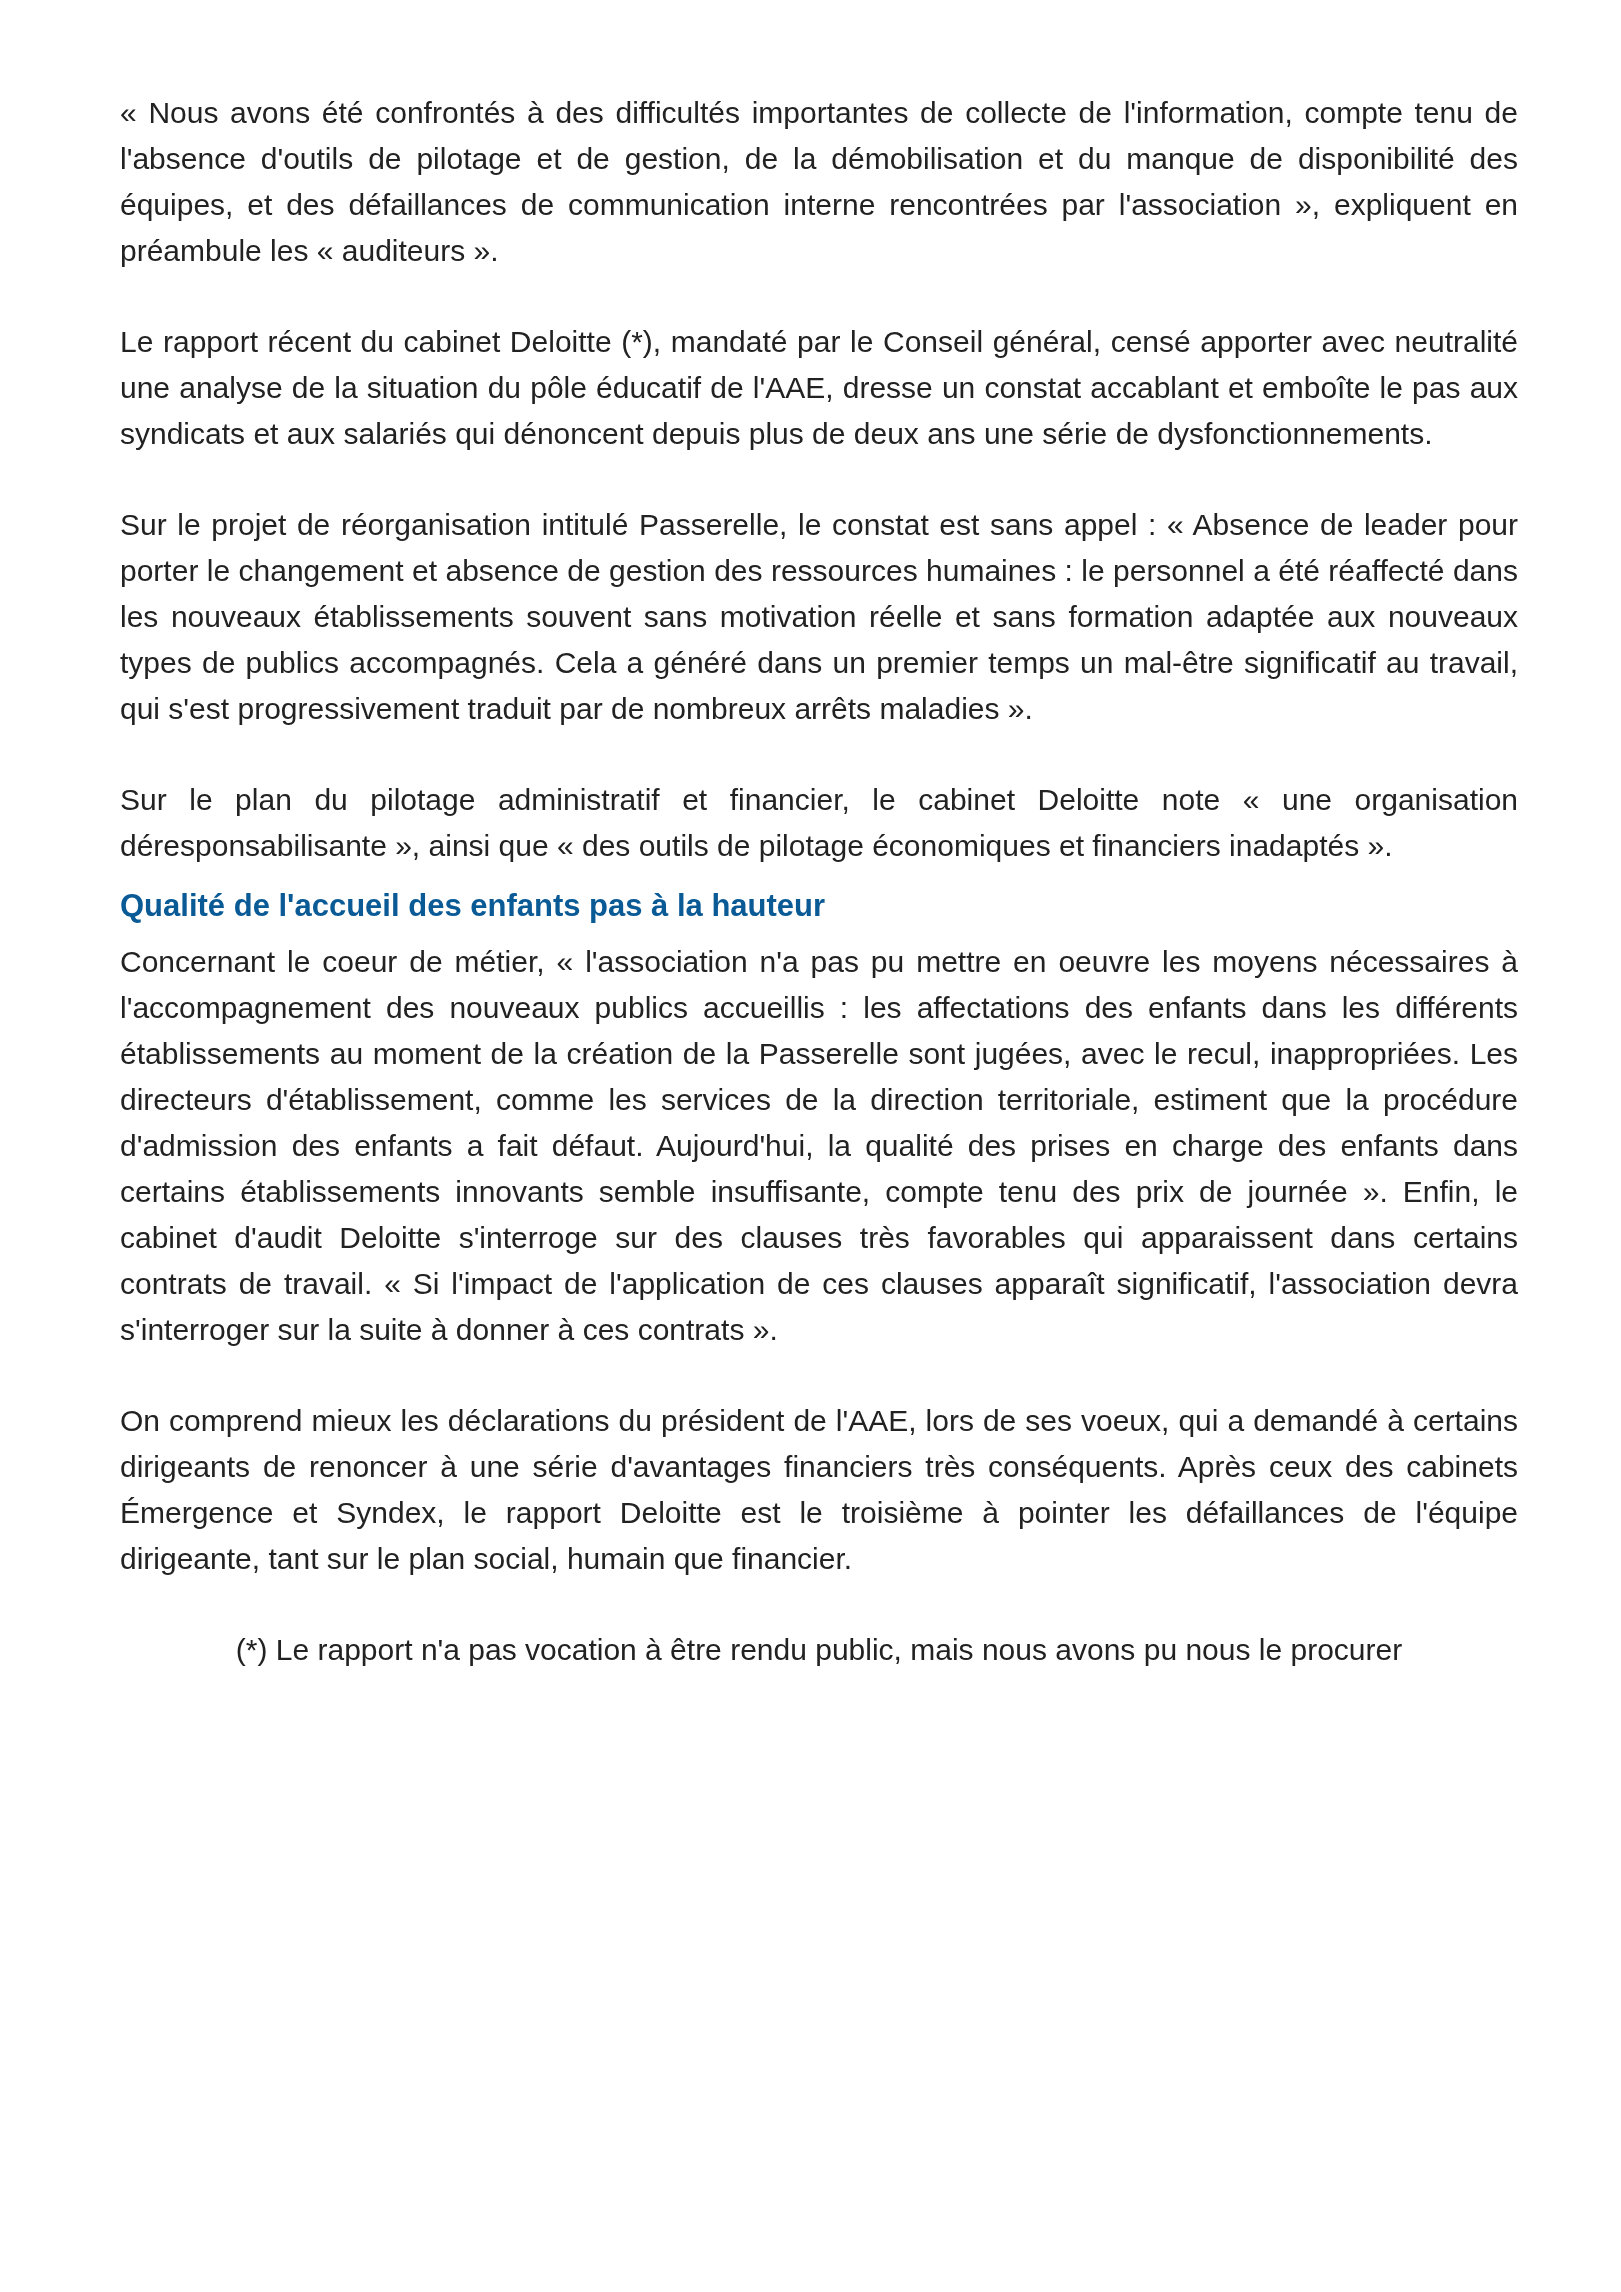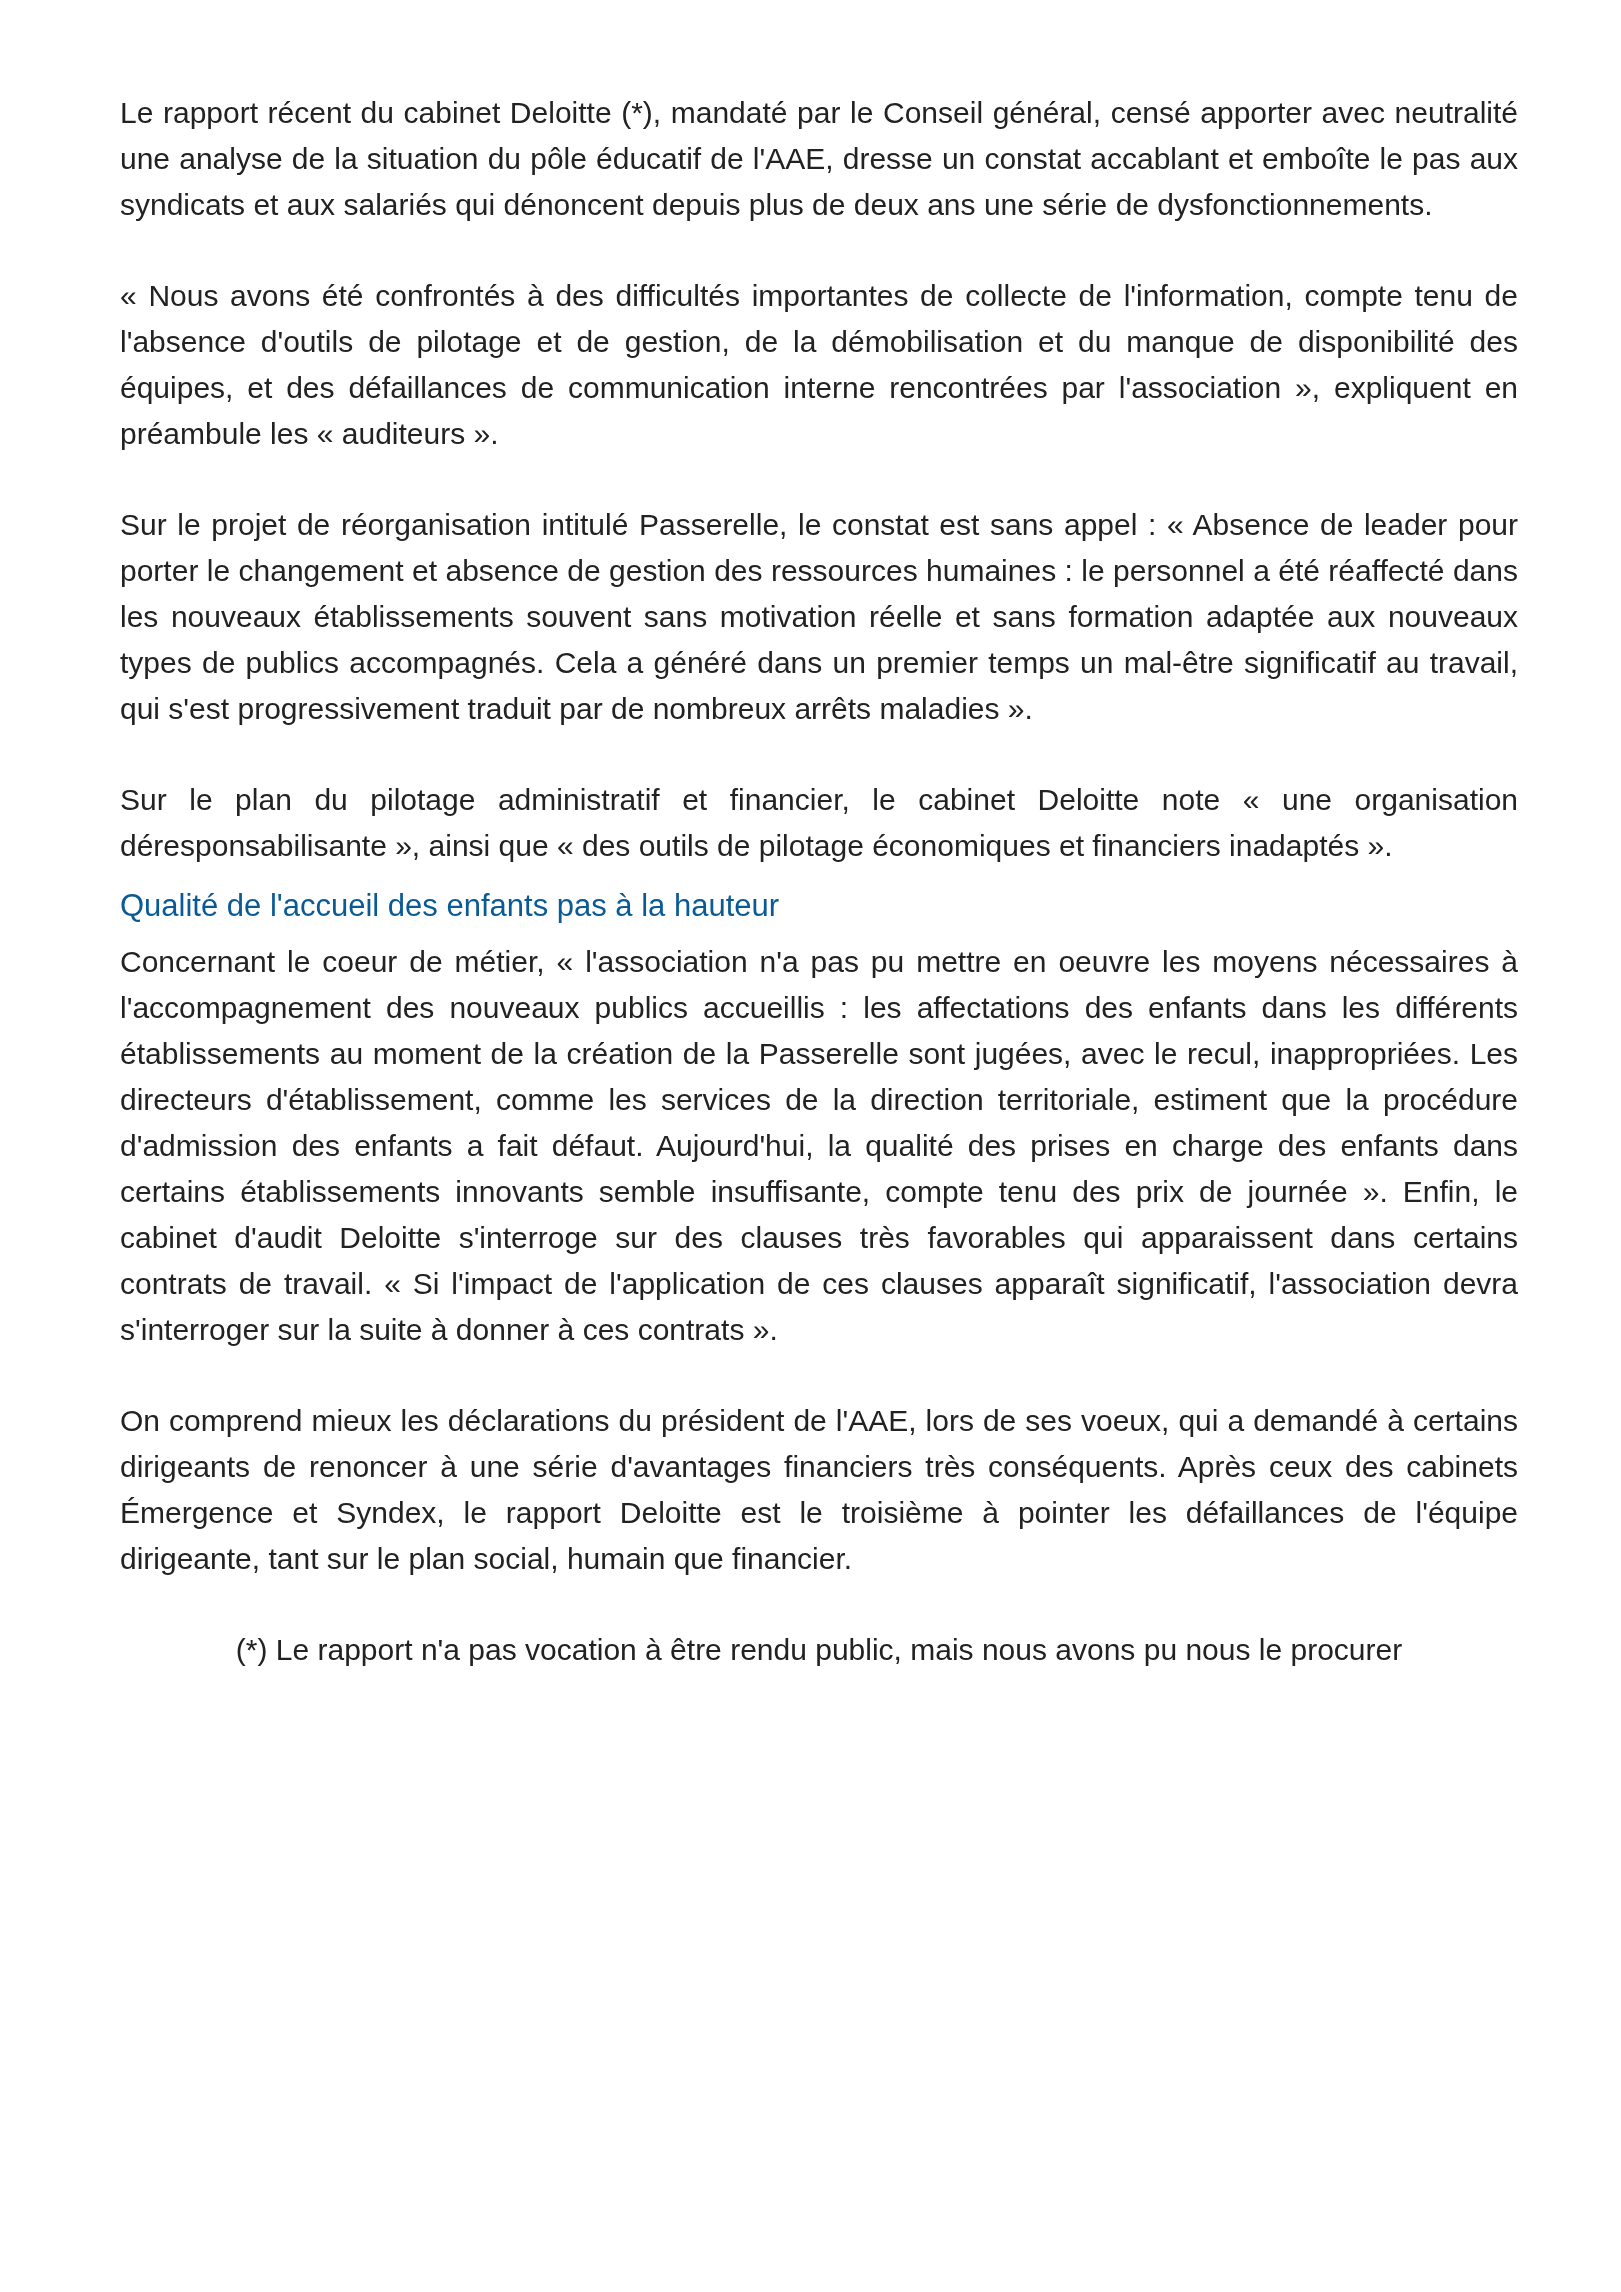--- a/index.html
+++ b/index.html
@@ -15,33 +15,33 @@
     color: #222222;
   }
   .para {
     margin: 0 0 45px 0;
     text-align: justify;
     text-align-last: left;
   }
   .para.tight { margin-bottom: 13.7px; }
   .heading {
     margin: 0 0 11.8px 0;
-    font-weight: normal;
+    font-weight: bold;
     font-size: 31px;
     line-height: 45px;
     color: #0a5a96;
   }
   .footnote { margin: 0; text-align: center; }
 </style>
 </head>
 <body>
 
 <div class="page">
+  <p class="para">« Nous avons été confrontés à des difficultés importantes de collecte de l'information, compte tenu de l'absence d'outils de pilotage et de gestion, de la démobilisation et du manque de disponibilité des équipes, et des défaillances de communication interne rencontrées par l'association », expliquent en préambule les « auditeurs ».</p>
   <p class="para">Le rapport récent du cabinet Deloitte (*), mandaté par le Conseil général, censé apporter avec neutralité une analyse de la situation du pôle éducatif de l'AAE, dresse un constat accablant et emboîte le pas aux syndicats et aux salariés qui dénoncent depuis plus de deux ans une série de dysfonctionnements.</p>
-  <p class="para">« Nous avons été confrontés à des difficultés importantes de collecte de l'information, compte tenu de l'absence d'outils de pilotage et de gestion, de la démobilisation et du manque de disponibilité des équipes, et des défaillances de communication interne rencontrées par l'association », expliquent en préambule les « auditeurs ».</p>
   <p class="para">Sur le projet de réorganisation intitulé Passerelle, le constat est sans appel : « Absence de leader pour porter le changement et absence de gestion des ressources humaines : le personnel a été réaffecté dans les nouveaux établissements souvent sans motivation réelle et sans formation adaptée aux nouveaux types de publics accompagnés. Cela a généré dans un premier temps un mal-être significatif au travail, qui s'est progressivement traduit par de nombreux arrêts maladies ».</p>
   <p class="para tight">Sur le plan du pilotage administratif et financier, le cabinet Deloitte note « une organisation déresponsabilisante », ainsi que « des outils de pilotage économiques et financiers inadaptés ».</p>
   <h2 class="heading">Qualité de l'accueil des enfants pas à la hauteur</h2>
   <p class="para">Concernant le coeur de métier, « l'association n'a pas pu mettre en oeuvre les moyens nécessaires à l'accompagnement des nouveaux publics accueillis : les affectations des enfants dans les différents établissements au moment de la création de la Passerelle sont jugées, avec le recul, inappropriées. Les directeurs d'établissement, comme les services de la direction territoriale, estiment que la procédure d'admission des enfants a fait défaut. Aujourd'hui, la qualité des prises en charge des enfants dans certains établissements innovants semble insuffisante, compte tenu des prix de journée ». Enfin, le cabinet d'audit Deloitte s'interroge sur des clauses très favorables qui apparaissent dans certains contrats de travail. «  Si l'impact de l'application de ces clauses apparaît significatif, l'association devra s'interroger sur la suite à donner à ces contrats  ».</p>
   <p class="para">On comprend mieux les déclarations du président de l'AAE, lors de ses voeux, qui a demandé à certains dirigeants de renoncer à une série d'avantages financiers très conséquents. Après ceux des cabinets Émergence et Syndex, le rapport Deloitte est le troisième à pointer les défaillances de l'équipe dirigeante, tant sur le plan social, humain que financier.</p>
   <p class="footnote">(*) Le rapport n'a pas vocation à être rendu public, mais nous avons pu nous le procurer</p>
 </div>
 
 
 </body></html>

